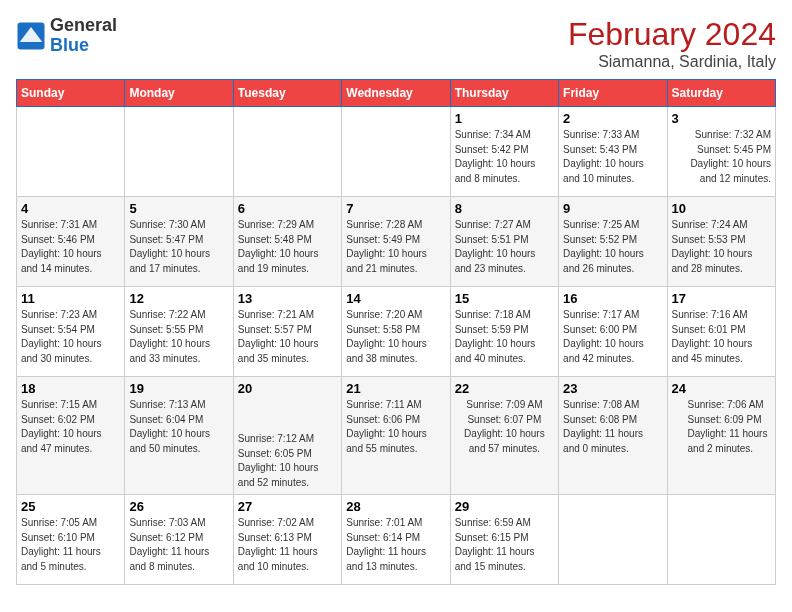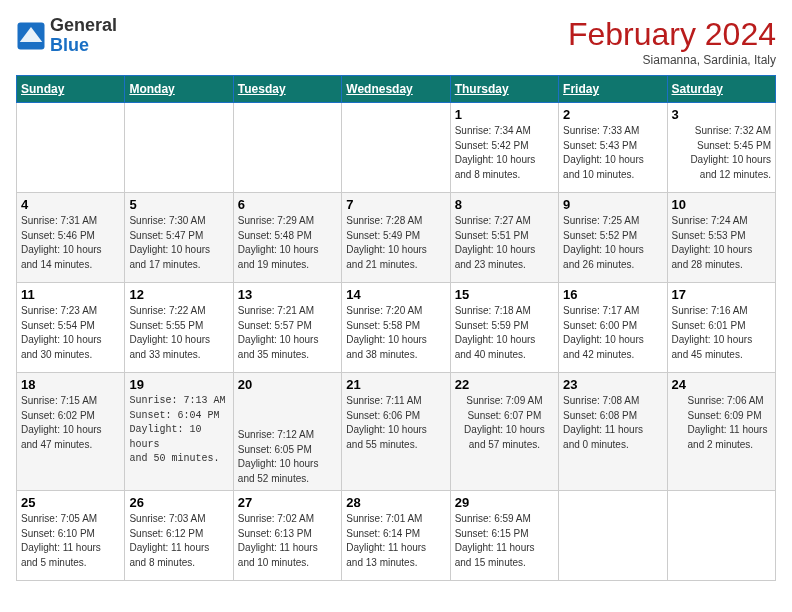--- a/index.html
+++ b/index.html
@@ -36,33 +36,32 @@
     }
     .title-block {
       text-align: right;
     }
     .title-block h1 {
       font-size: 32px;
       font-weight: normal;
       color: #b91c1c;
     }
     .title-block h2 {
-      font-size: 12px;
+      font-size: 16px;
       font-weight: normal;
       color: #444;
     }
     table {
       width: 100%;
       border-collapse: collapse;
       font-size: 11px;
     }
     thead tr {
-      background-color: #0f766e;
+      background-color: #ef4444;
       color: #fff;
-      text-decoration: underline;
     }
     thead th {
       padding: 6px 4px;
       text-align: left;
       font-size: 12px;
       border: 1px solid #1a6fc4;
     }
     tbody tr {
       vertical-align: top;
     }
@@ -257,21 +256,21 @@
       <tr>
         <td>
           <span class="day-number">18</span>
           <div class="day-info" style="white-space: pre-line;">Sunrise: 7:15 AM
 Sunset: 6:02 PM
 Daylight: 10 hours
 and 47 minutes.</div>
         </td>
         <td>
           <span class="day-number">19</span>
-          <div class="day-info" style="white-space: pre-line; font-family: Liberation Mono, monospace;">Sunrise: 7:13 AM
+          <div class="day-info" style="white-space: pre-line;">Sunrise: 7:13 AM
 Sunset: 6:04 PM
 Daylight: 10 hours
 and 50 minutes.</div>
         </td>
         <td>
           <span class="day-number">20</span>
           <div class="day-info" style="white-space: pre-line; margin-top: 36px;">Sunrise: 7:12 AM
 Sunset: 6:05 PM
 Daylight: 10 hours
 and 52 minutes.</div>

